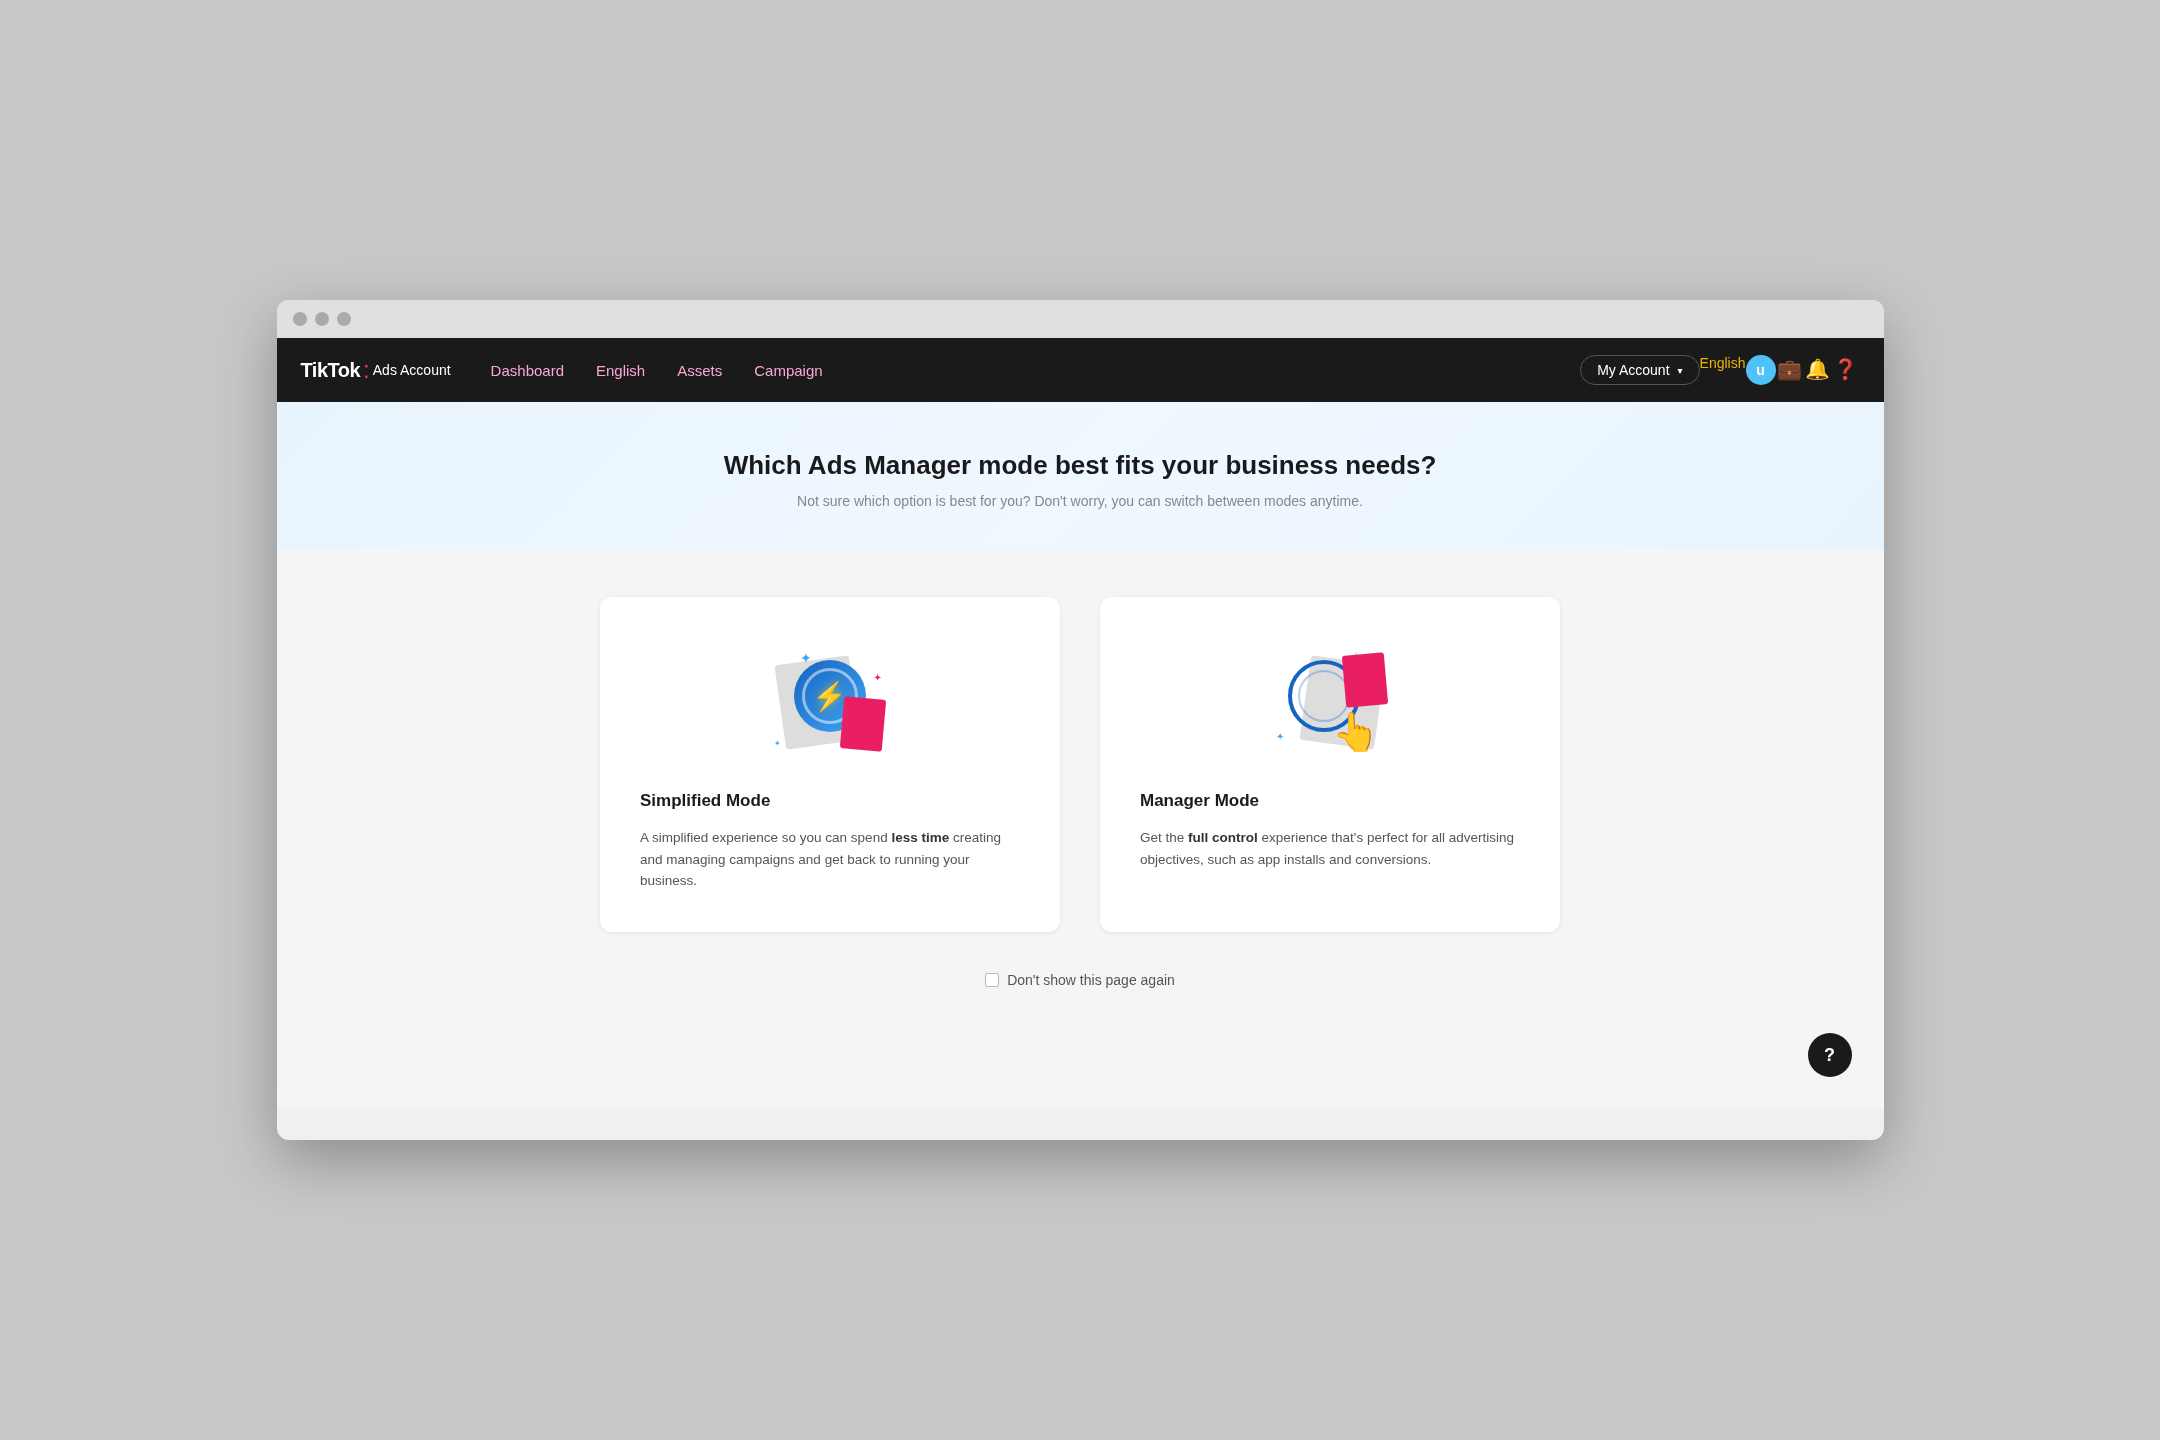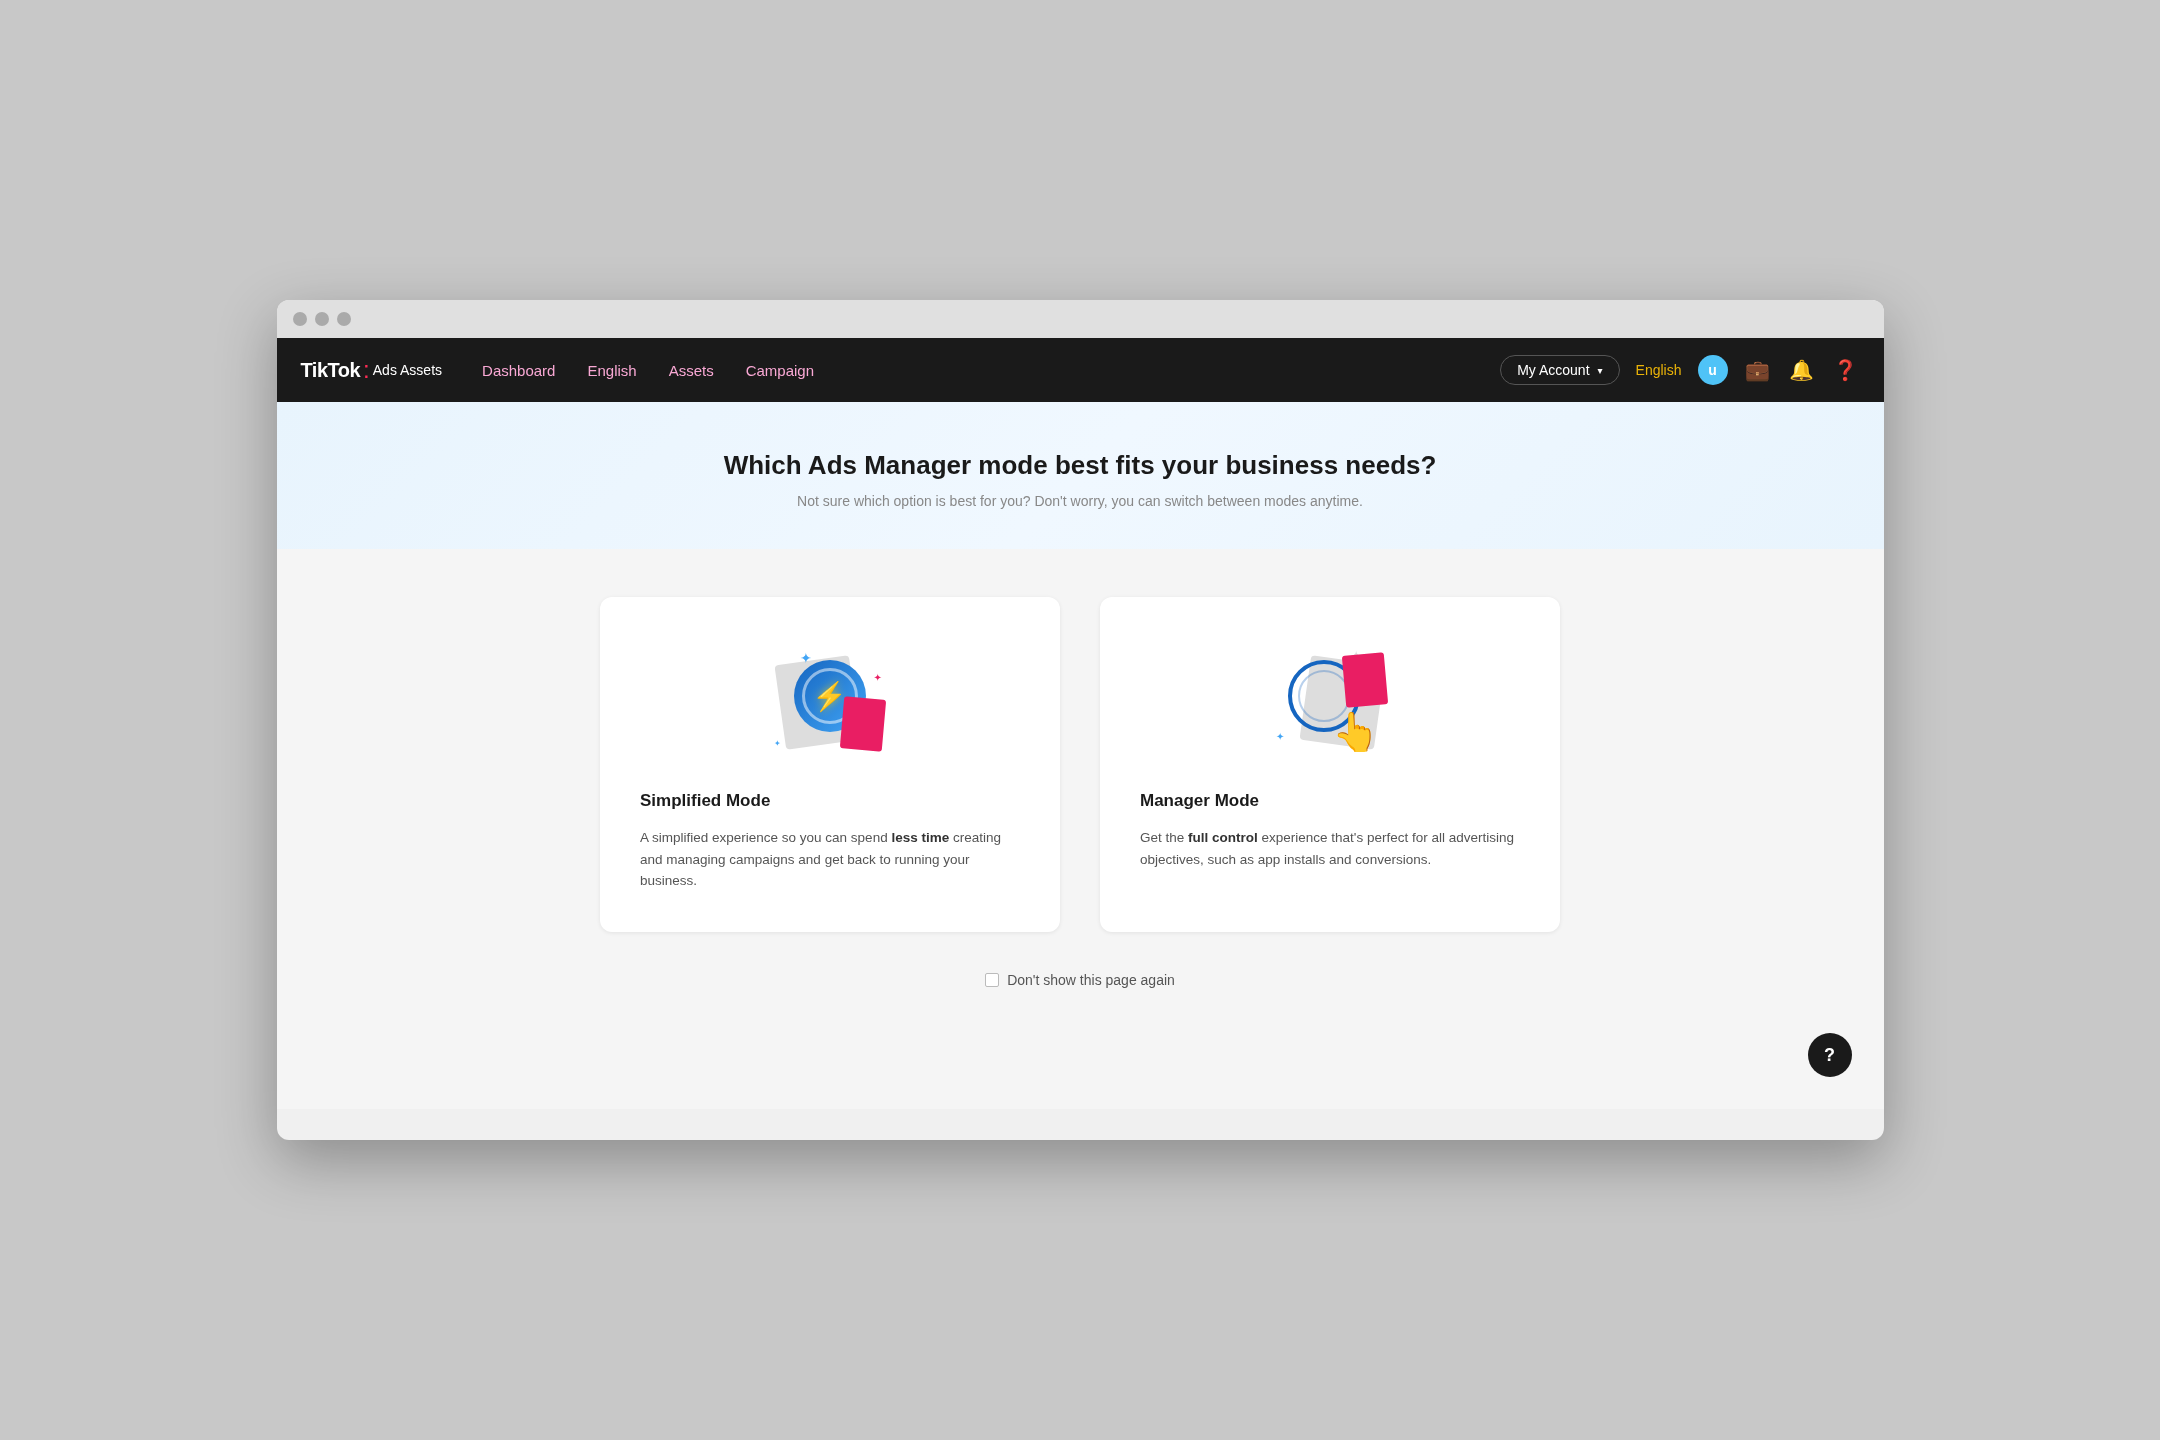--- a/index.html
+++ b/index.html
@@ -89,22 +89,21 @@
 
     .nav-link {
       color: #f9a8d4;
       font-size: 15px;
       cursor: pointer;
       text-decoration: none;
     }
 
     .nav-right {
       display: flex;
-      align-items: center;
-      gap: 16px;
+      align-items: flex-start;
     }
 
     .my-account-btn {
       border: 1px solid #555;
       border-radius: 20px;
       padding: 6px 16px;
       color: white;
       background: transparent;
       font-size: 14px;
       cursor: pointer;
@@ -433,21 +432,21 @@
     <div class="traffic-light"></div>
   </div>
 
   <div class="page-wrapper">
 
     <nav class="navbar">
       <div class="nav-brand">
         <div class="tiktok-logo">
           <span class="logo-text-tiktok">TikTok</span>
           <span class="logo-dot">:</span>
-          <span class="logo-text-ads">Ads Assets</span>
+          <span class="logo-text-ads">Ads Account</span>
         </div>
       </div>
 
       <div class="nav-links">
         <a class="nav-link">Dashboard</a>
         <a class="nav-link">English</a>
         <a class="nav-link">Assets</a>
         <a class="nav-link">Campaign</a>
       </div>
 

